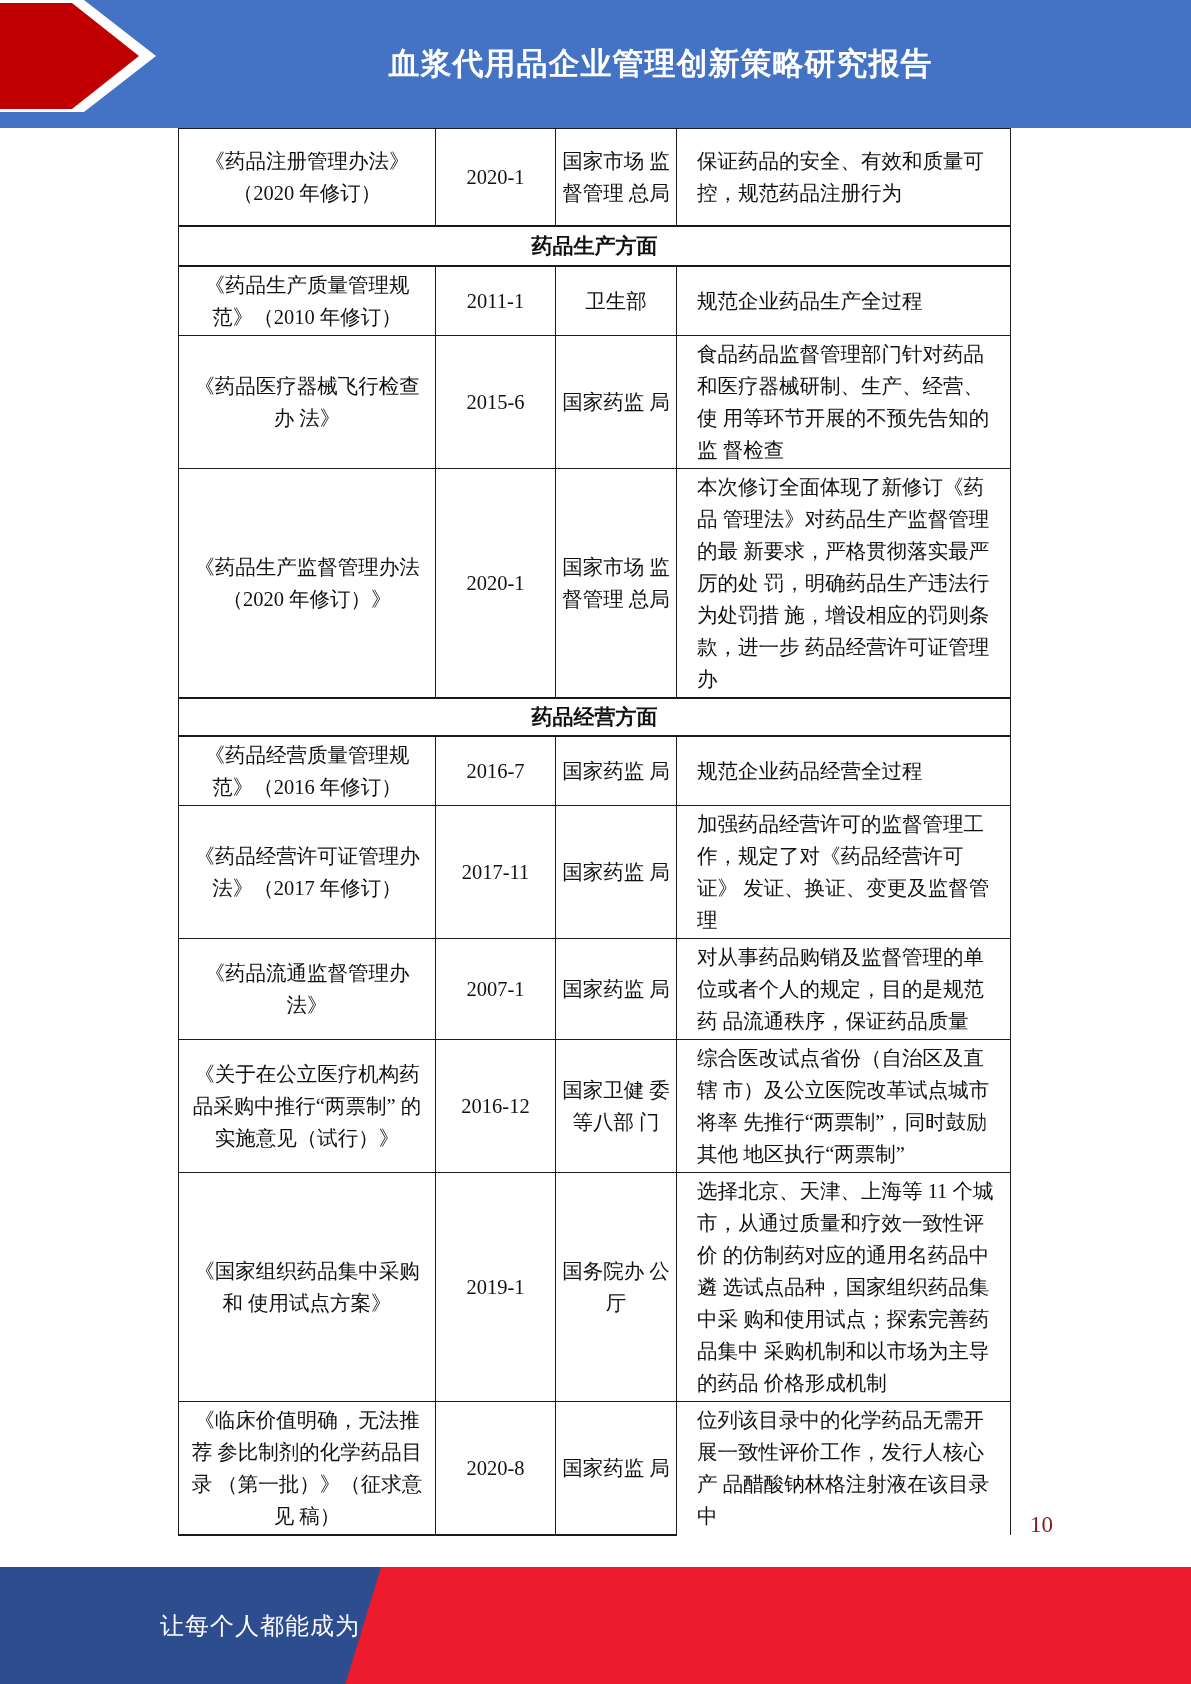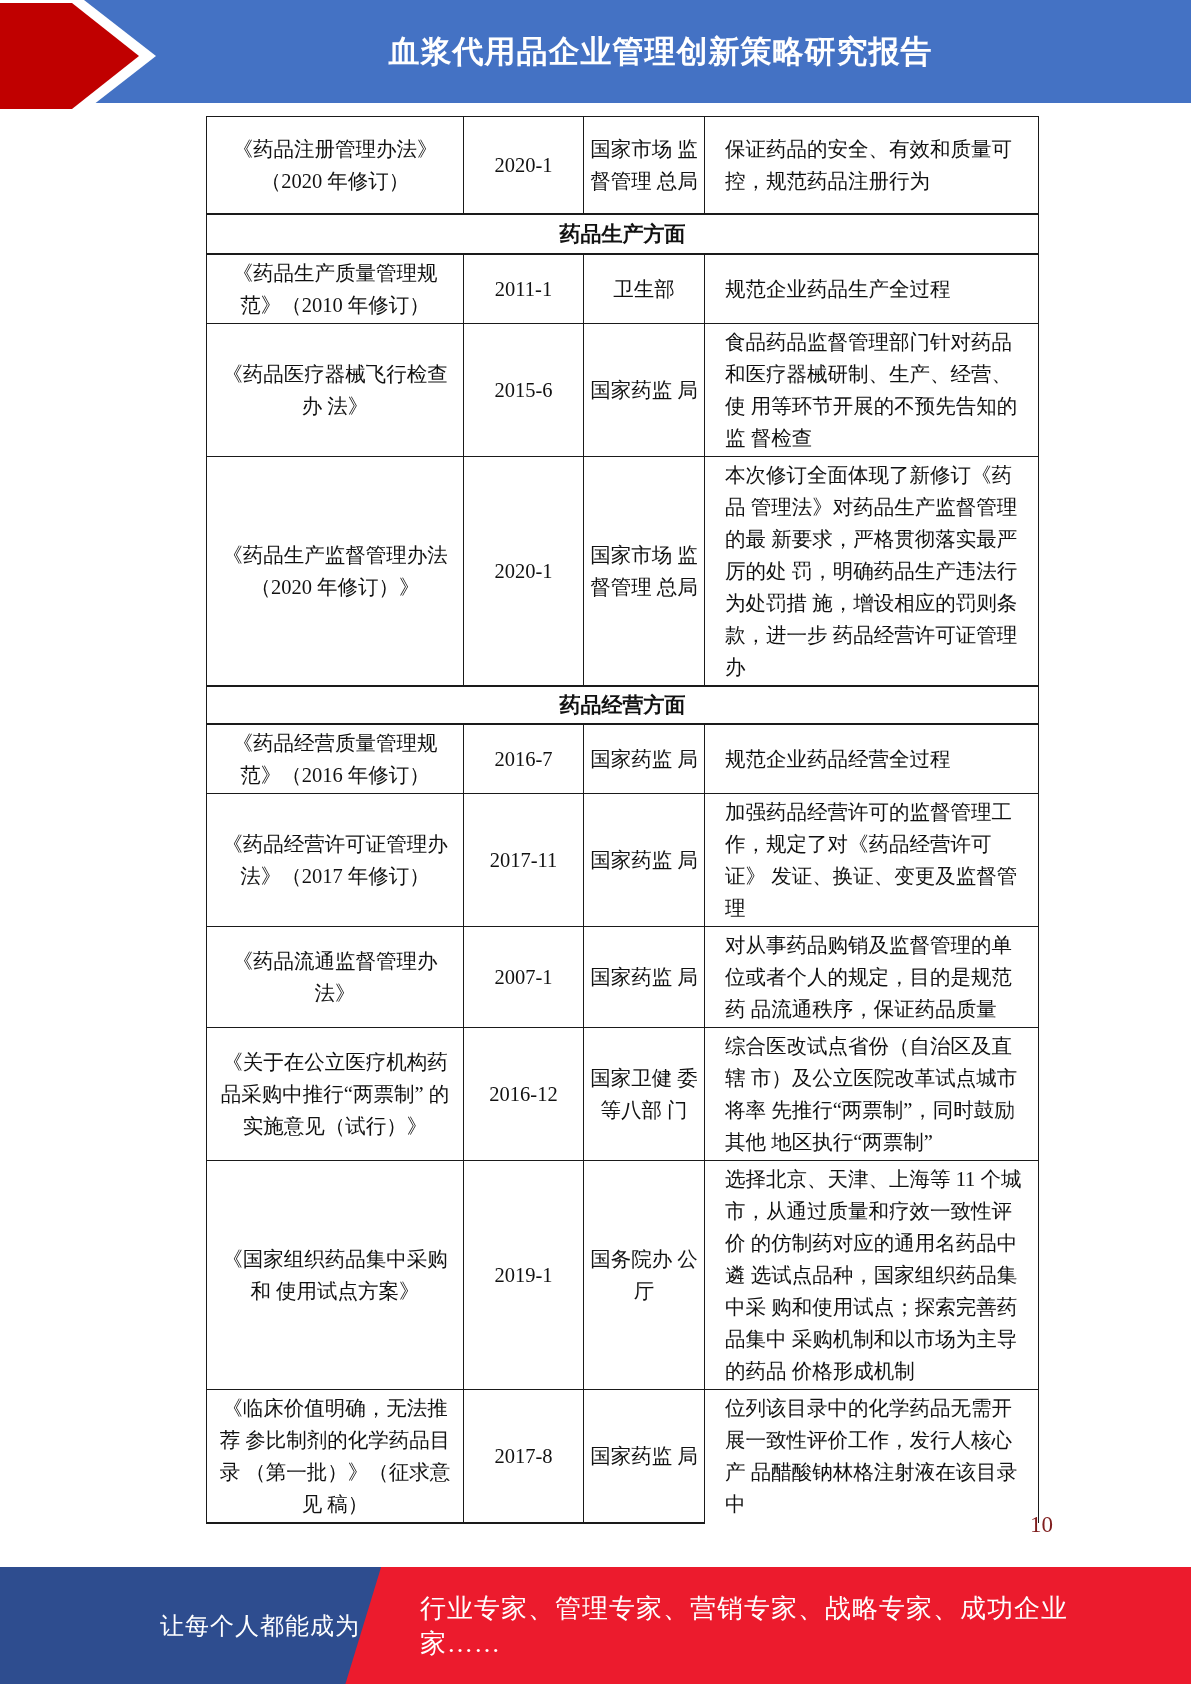--- a/index.html
+++ b/index.html
@@ -3,35 +3,35 @@
 <meta charset="utf-8">
 <style>
   html,body{margin:0;padding:0;}
   body{
     width:1191px;height:1684px;position:relative;background:#ffffff;
     font-family:"Liberation Serif","DejaVu Serif",serif;
     color:#111;overflow:hidden;
   }
   
   .banner{
-    position:absolute;left:0;top:0;width:1191px;height:103px;
+    position:absolute;left:0;top:0;width:1191px;height:128px;
     background:#4472C4;
   }
   .banner-title{
     position:absolute;left:130px;right:0;top:0;height:100%;
     display:flex;align-items:center;justify-content:center;
     color:#ffffff;font-family:"Liberation Sans","DejaVu Sans",sans-serif;
     font-weight:bold;font-size:31px;letter-spacing:1px;
   }
   .banner-arrow{position:absolute;left:0;top:0;width:170px;height:112px;}
   
   .rtable{
-    position:absolute;left:178px;top:116px;width:832px;
+    position:absolute;left:178px;top:128px;width:832px;
     border-collapse:collapse;table-layout:fixed;
-    font-size:20.5px;line-height:32px;margin-left:28px;
+    font-size:20.5px;line-height:32px;
   }
   .rtable td{
     border:1.6px solid #1a1a1a;
     padding:2px 6px;vertical-align:middle;
   }
   .rtable td.col-name{text-align:center;}
   .rtable td.col-date{text-align:center;font-family:"Liberation Serif",serif;}
   .rtable td.col-agency{text-align:center;}
   .rtable td.col-desc{text-align:left;padding-left:20px;padding-right:6px;}
   .rtable td.section-cell{
@@ -139,27 +139,26 @@
         <td class="col-desc">综合医改试点省份（自治区及直辖 市）及公立医院改革试点城市将率 先推行“两票制”，同时鼓励其他 地区执行“两票制”</td>
       </tr>
       <tr style="height: 228px;">
         <td class="col-name">《国家组织药品集中采购 和 使用试点方案》</td>
         <td class="col-date">2019-1</td>
         <td class="col-agency">国务院办 公厅</td>
         <td class="col-desc">选择北京、天津、上海等 11 个城 市，从通过质量和疗效一致性评价 的仿制药对应的通用名药品中遴 选试点品种，国家组织药品集中采 购和使用试点；探索完善药品集中 采购机制和以市场为主导的药品 价格形成机制</td>
       </tr>
       <tr class="row-last" style="height: 134px;">
         <td class="col-name">《临床价值明确，无法推 荐 参比制剂的化学药品目 录 （第一批）》（征求意 见 稿）</td>
-        <td class="col-date">2017-8</td>
+        <td class="col-date">2020-8</td>
         <td class="col-agency">国家药监 局</td>
         <td class="col-desc">位列该目录中的化学药品无需开 展一致性评价工作，发行人核心产 品醋酸钠林格注射液在该目录中</td>
       </tr>
     </tbody>
 </table>
 
 <div class="page-number">10</div>
 
 <div class="footer">
   <div class="footer-red"></div>
   <div class="footer-blue"></div>
   <div class="footer-left-text">让每个人都能成为</div>
-  <div class="footer-right-text">行业专家、管理专家、营销专家、战略专家、成功企业家……</div>
 </div>
 
 </body></html>

